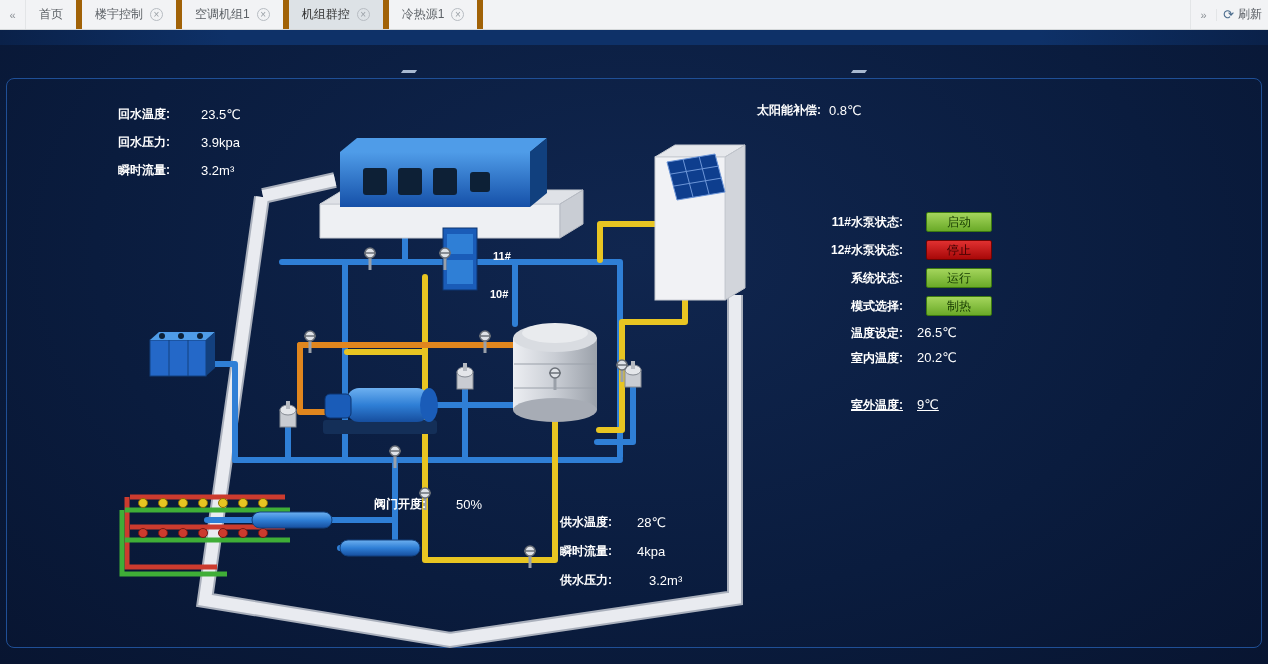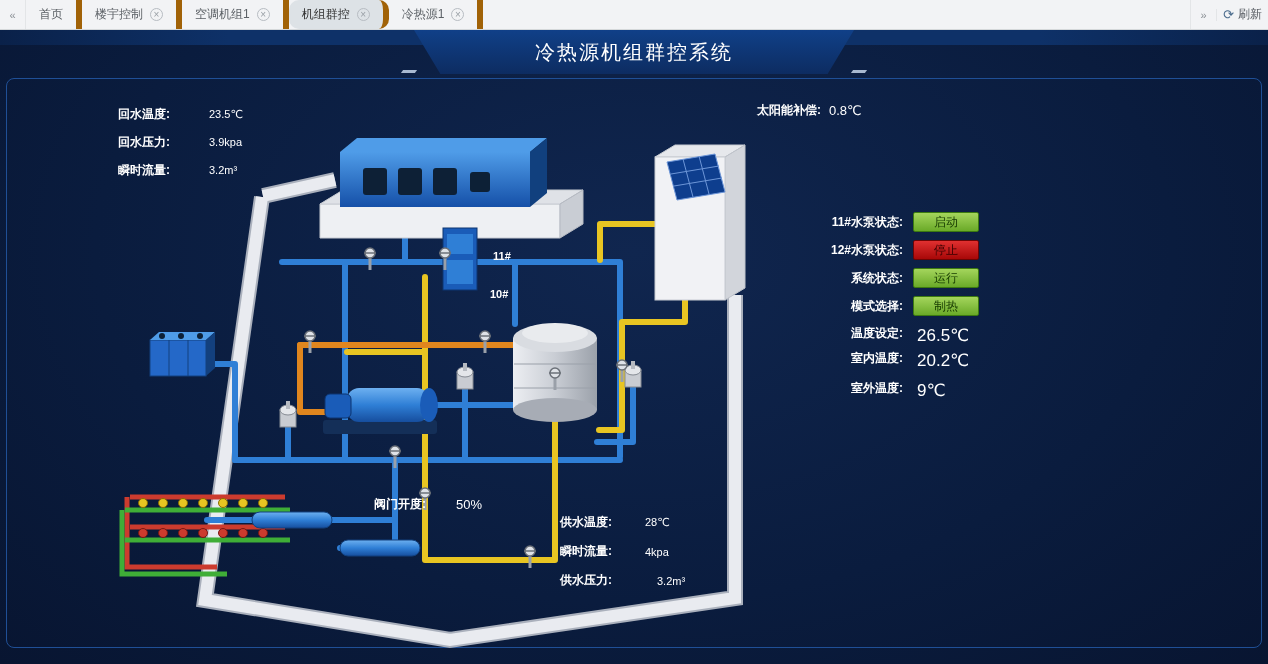--- a/index.html
+++ b/index.html
@@ -7,21 +7,21 @@
   body { font-family:"Liberation Sans","DejaVu Sans",sans-serif; background:#0b1d40; }
 
   
   .tabbar { height:30px; background:#f2f3f5; display:flex; align-items:stretch;
             border-bottom:1px solid #d5d8da; color:#666; font-size:12px; }
   .nav-arrow { width:26px; display:flex; align-items:center; justify-content:center;
                color:#8a8f95; cursor:pointer; border-right:1px solid #e3e5e7; font-size:11px; }
   .tabs { display:flex; flex:1; overflow:hidden; }
   .tab { display:flex; align-items:center; gap:7px; padding:0 13px; cursor:pointer;
          border-right:6px solid #a16207; white-space:nowrap; color:#5c6166; }
-  .tab.active { background:#dde2e6; color:#333;border-radius:10px; }
+  .tab.active { background:#dde2e6; color:#333; }
   .close { width:13px; height:13px; border:1px solid #b7bcc2; border-radius:50%;
            color:#9aa0a6; font-size:10px; line-height:1; display:flex;
            align-items:center; justify-content:center; }
   .tab-right { display:flex; align-items:center; border-left:1px solid #e3e5e7; }
   .refresh { display:flex; align-items:center; gap:4px; padding:0 6px; cursor:pointer; color:#555a60; }
   .refresh-ic { font-size:13px; color:#4a6b8c; }
 
   
   .main { position:relative; height:634px; overflow:hidden;
           background:radial-gradient(ellipse at 50% 35%, #10264f 0%, #0a1c3e 60%, #081531 100%); }
@@ -39,35 +39,35 @@
   .slash.r { left:calc(50% + 218px); }
   .inner-frame { position:absolute; left:6px; right:6px; top:48px; bottom:16px;
                  border:1px solid #1f4f96; border-radius:8px; pointer-events:none; }
 
   .diagram { position:absolute; left:95px; top:82px; width:670px; height:545px; }
 
   
   .metric-block { position:absolute; color:#fff; font-size:12px; }
   .metric-row { display:flex; align-items:center; height:28px; }
   .metric-row .lbl { font-weight:bold; width:70px; }
-  .metric-row .val { margin-left:21px; font-size:11px; }
+  .metric-row .val { margin-left:13px; font-size:13px; }
   .inline-metric { position:absolute; display:flex; align-items:center; color:#fff; font-size:12px; }
   .inline-metric .lbl { font-weight:bold; }
   .inline-metric .val { margin-left:8px; font-size:13px; }
 
   
   .control-panel { position:absolute; left:815px; top:182px; color:#fff; font-size:12px; }
   .cp-row { display:flex; align-items:center; margin-bottom:8px; height:20px; }
   .cp-lbl { font-weight:bold; width:88px; text-align:right; }
-  .cp-btn { margin-left:10px; width:66px; height:20px; font-size:12px; cursor:pointer;
+  .cp-btn { margin-left:23px; width:66px; height:20px; font-size:12px; cursor:pointer;
             border-radius:2px; font-family:inherit; }
   .cp-btn.green { background:linear-gradient(180deg,#a4d55c,#6aaa28); border:1px solid #3c7a10; color:#163a00; }
   .cp-btn.red { background:linear-gradient(180deg,#e03030,#a80808); border:1px solid #6e0404; color:#3a0000; }
   .cp-read { display:flex; align-items:flex-start; height:25px; }
-  .cp-read .cp-val { margin-left:14px; font-size:17px; }
+  .cp-read .cp-val { margin-left:14px; font-size:13px; }
   .cp-reads { margin-top:9px; }
 </style>
 </head>
 <body>
 
 <div class="tabbar">
   <div class="nav-arrow">
     <span>«</span>
   </div>
   <div class="tabs">
@@ -98,23 +98,20 @@
     <div class="refresh">
       <span class="refresh-ic">⟳</span>
       <span>刷新</span>
     </div>
   </div>
 </div>
 
 <div class="main">
 
   <div class="banner-band"></div>
-  <div class="banner-plate">
-    <span>冷热源机组群控系统</span>
-  </div>
   <div class="slash l"></div>
   <div class="slash r"></div>
   <div class="inner-frame"></div>
 
   <svg class="diagram" viewBox="0 0 670 545" xmlns="http://www.w3.org/2000/svg">
     <defs>
       <linearGradient id="gBlue" x1="0" y1="0" x2="0" y2="1">
         <stop offset="0" stop-color="#4f9ce8"></stop>
           <stop offset="1" stop-color="#1550a8"></stop>
       </linearGradient>
@@ -343,20 +340,20 @@
     </div>
     <div class="cp-reads">
       <div class="cp-read">
         <span class="cp-lbl">温度设定:</span>
         <span class="cp-val">26.5℃</span>
       </div>
       <div class="cp-read">
         <span class="cp-lbl">室内温度:</span>
         <span class="cp-val">20.2℃</span>
       </div>
-      <div class="cp-read" style="margin-top:5px;">
+      <div class="cp-read" style="margin-top:22px;text-decoration:underline;">
         <span class="cp-lbl">室外温度:</span>
         <span class="cp-val">9℃</span>
       </div>
     </div>
   </div>
 
 </div>
 
 </body></html>

